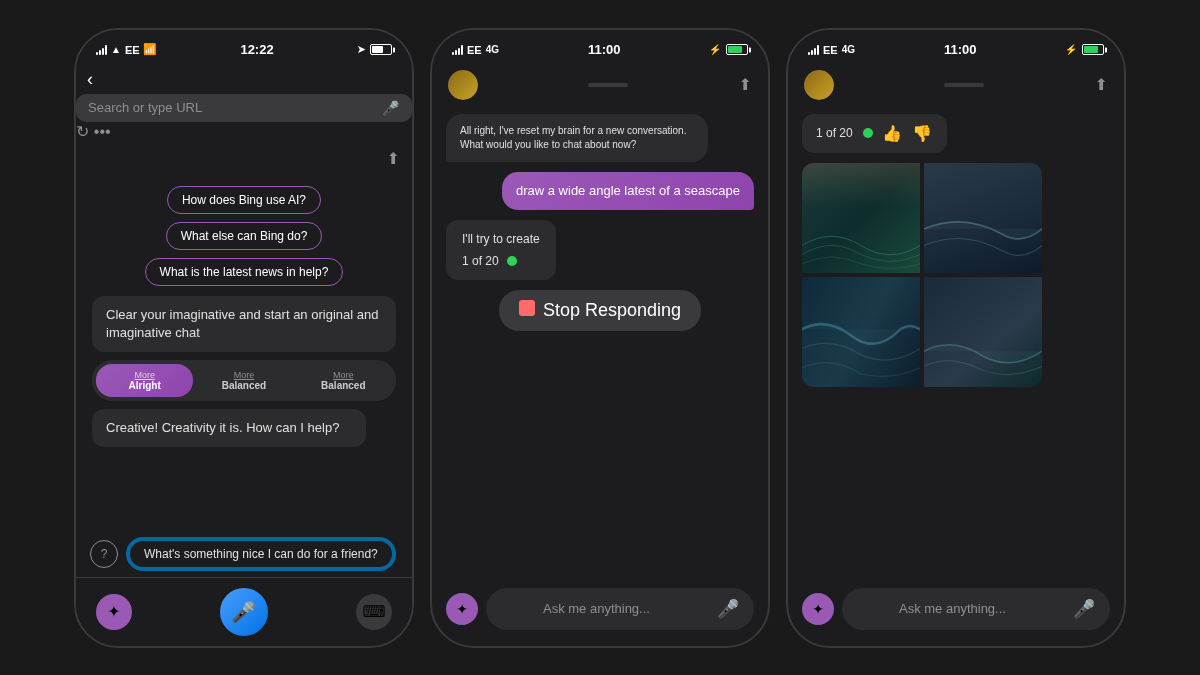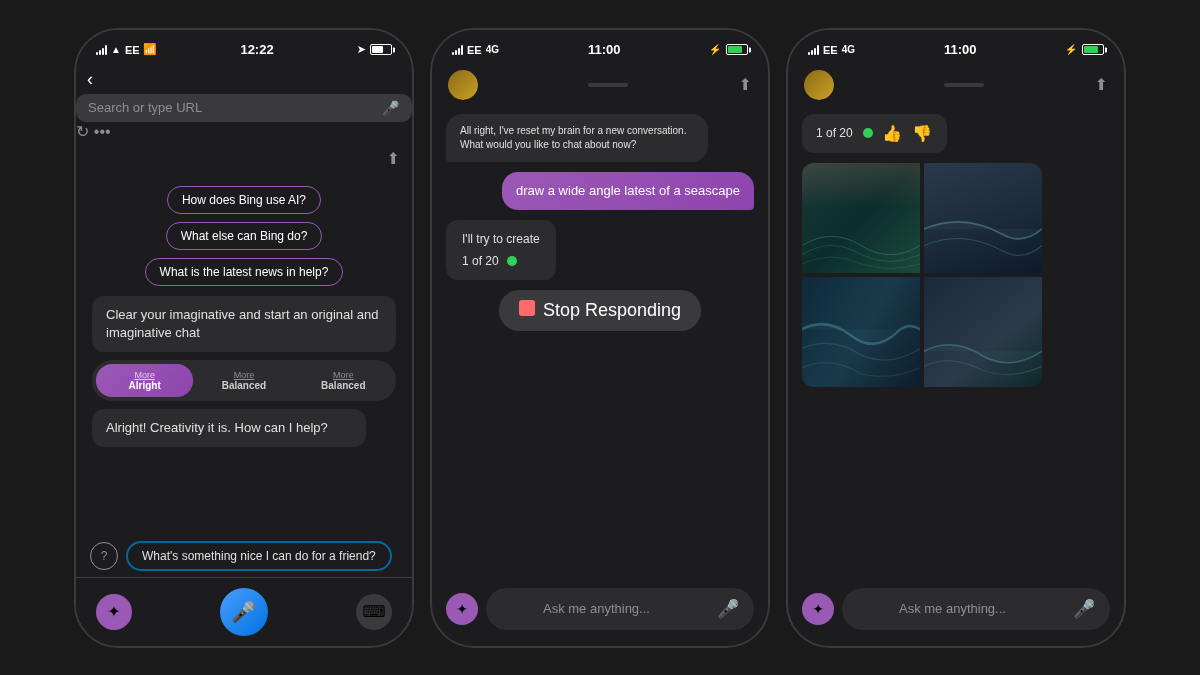--- a/index.html
+++ b/index.html
@@ -234,21 +234,21 @@
       width: 48px;
       height: 48px;
       font-size: 20px;
     }
     .keyboard-btn {
       background: #3a3a3c;
       font-size: 16px;
     }
     
     .question-bubble {
-      border: 2px solid #0369a1;
+      border: 4px solid #0369a1;
       border-radius: 20px;
       padding: 6px 14px;
       font-size: 12px;
       color: #e0e0e0;
     }
     .help-btn {
       width: 28px;
       height: 28px;
       border-radius: 50%;
       border: 1.5px solid #8e8e93;
@@ -526,21 +526,21 @@
         <div class="mode-btn">
           <span class="more-label">More</span>
           <span class="mode-label">Balanced</span>
         </div>
         <div class="mode-btn">
           <span class="more-label">More</span>
           <span class="mode-label">Balanced</span>
         </div>
       </div>
 
-      <div class="ai-bubble">Alright! Creativity it is. How can I help?</div>
+      <div class="ai-bubble">Creative! Creativity it is. How can I help?</div>
     </div>
 
     <div style="padding: 6px 14px; background:#1c1c1e; flex-shrink:0;">
       <div style="display:flex; align-items:center; gap:8px;">
         <div class="help-btn">?</div>
         <div class="question-bubble">What's something nice I can do for a friend?</div>
       </div>
     </div>
     <div class="bottom-bar">
       <div class="bottom-icon-btn bing-btn">

